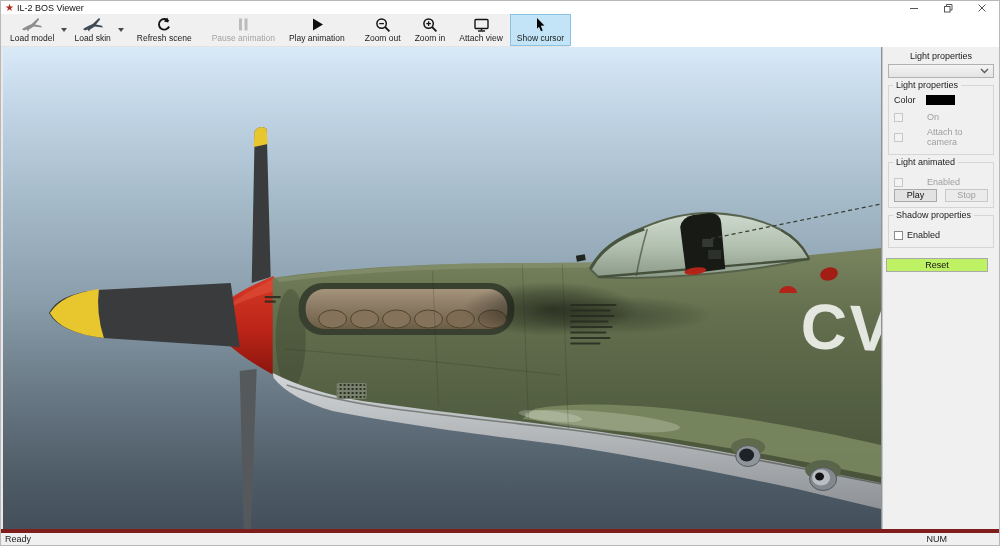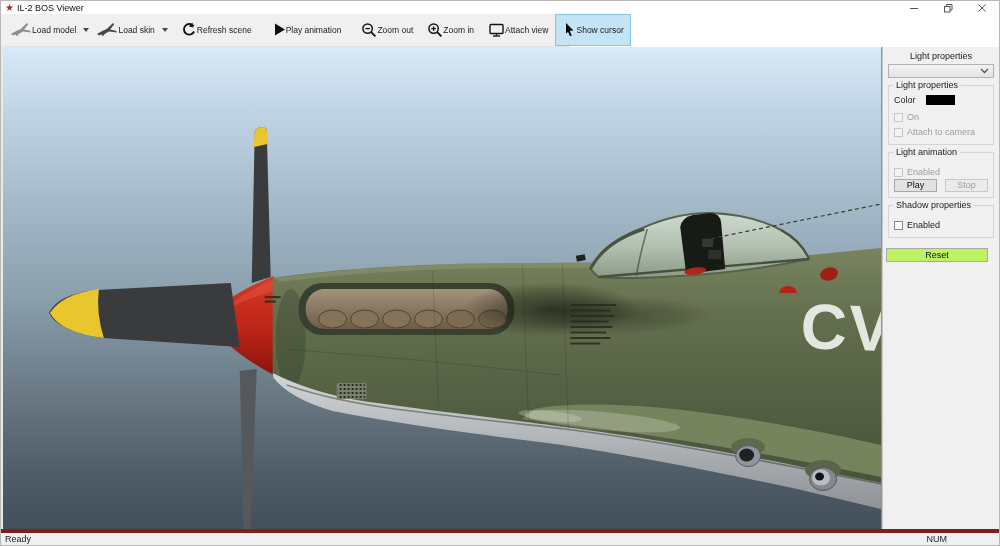--- a/index.html
+++ b/index.html
@@ -9,21 +9,21 @@
   
   .titlebar { height:13px; background:#fff; display:flex; align-items:center; font-size:9px; color:#111; flex:0 0 auto; }
   .titlebar .app-icon { color:#b5281e; font-size:10px; line-height:10px; margin:0 3px 0 4px; }
   .titlebar .title { flex:1; }
   .win-btn { width:34px; height:13px; display:flex; align-items:center; justify-content:center; }
   .win-btn svg { display:block; }
 
   
   .toolbar-row { height:33px; background:#fff; display:flex; flex:0 0 auto; }
   .toolbar { background:#f0f0f0; border-right:1px solid #d9d9d9; border-bottom:1px solid #e3e3e3; display:flex; align-items:stretch; padding:0 2px; width:568px; }
-  .tbtn { display:flex; flex-direction:row; align-items:center; justify-content:flex-start; padding:1px 6px 2px; font-size:8.5px; color:#1b1b1b; white-space:nowrap; border:1px solid transparent; }
+  .tbtn { display:flex; flex-direction:column; align-items:center; justify-content:flex-start; padding:1px 6px 2px; font-size:8.5px; color:#1b1b1b; white-space:nowrap; border:1px solid transparent; }
   .tbtn .ticon { height:17px; display:flex; align-items:center; justify-content:center; }
   .tbtn.disabled { color:#a3a3a3; }
   .tbtn.active { background:#c2e4f6; border:1px solid #8ac2e2; }
   .drop { width:11px; display:flex; align-items:center; justify-content:center; }
   .drop .arr { width:0; height:0; border-left:3px solid transparent; border-right:3px solid transparent; border-top:4px solid #4a4a4a; }
   .tsep { width:1px; background:#cfcfcf; margin:4px 3px; }
 
   
   .main { flex:1 1 auto; display:flex; background:#e9e9e9; min-height:0; }
   .viewport { width:879px; margin-left:2px; height:484px; position:relative; overflow:hidden; border-right:1px solid #8f9499; flex:0 0 auto; }
@@ -34,21 +34,21 @@
   .panel-title { text-align:center; height:13px; line-height:13px; }
   .combo { margin:1px 5px 5px; height:14px; background:linear-gradient(#f3f3f3,#e4e4e4); border:1px solid #b2b2b2; display:flex; align-items:center; justify-content:flex-end; padding-right:4px; }
   .group { border:1px solid #d5d5d5; margin:7px 5px 4px; padding:9px 5px 5px; position:relative; }
   .group-label { position:absolute; top:-6px; left:4px; background:#f0f0f0; padding:0 3px; line-height:11px; }
   .color-row { display:flex; align-items:center; margin-bottom:7px; }
   .color-row .lbl { width:32px; }
   .swatch { width:29px; height:10px; background:#000; }
   .cb { display:flex; align-items:center; margin:5px 0 2px; }
   .cb .box { width:9px; height:9px; background:#fff; border:1px solid #8a8a8a; margin-right:4px; flex:0 0 auto; }
   .cb.disabled .box { border-color:#c7c7c7; background:#f3f3f3; }
-  .cb.disabled .cl { color:#9e9e9e; }
+  .cb.disabled .cl { color:#9e9e9e;margin-left:20px; }
   .btn-row { display:flex; justify-content:space-between; }
   .sbtn { width:43px; height:13px; font-size:9px; text-align:center; line-height:11px; background:#e2e2e2; border:1px solid #a9a9a9; color:#111; }
   .sbtn.disabled { color:#9e9e9e; background:#ebebeb; border-color:#c8c8c8; }
   .reset-btn { display:block; margin:10px 3px 0; width:calc(100% - 14px); height:14px; background:#bef264; border:1px solid #a9a9a9; font-size:9px; line-height:12px; text-align:center; color:#111; }
 
   
   .statusbar { height:16px; background:#f0f0f0; border-top:4px solid #7f1d1d; display:flex; align-items:center; font-size:9px; color:#222; position:relative; flex:0 0 auto; }
   .statusbar .left { margin-left:4px; }
   .statusbar .num { position:absolute; right:52px; }
 </style>
@@ -112,20 +112,29 @@
           <svg width="16" height="16" viewBox="0 0 16 16">
               <path d="M13.1 9.5 A5.3 5.3 0 1 1 12.6 4.3" fill="none" stroke="#141414" stroke-width="1.9"></path>
               <polygon points="11.4,0.6 12.4,5.6 7.9,4.4" fill="#141414"></polygon>
             </svg>
         </span>
         <span>Refresh scene</span>
       </div>
 
       <div class="tsep"></div>
 
+      <div class="tbtn disabled">
+        <span class="ticon">
+          <svg width="14" height="15" viewBox="0 0 14 15">
+              <rect x="3" y="1.5" width="3" height="12" fill="#bcbcbc"></rect>
+              <rect x="8.5" y="1.5" width="3" height="12" fill="#bcbcbc"></rect>
+            </svg>
+        </span>
+        <span>Pause animation</span>
+      </div>
 
       <div class="tbtn">
         <span class="ticon">
           <svg width="14" height="15" viewBox="0 0 14 15">
               <polygon points="3,1.5 13,7.5 3,13.5" fill="#111"></polygon>
             </svg>
         </span>
         <span>Play animation</span>
       </div>
 
@@ -351,21 +360,21 @@
           <span class="box"></span>
           <span class="cl">On</span>
         </div>
         <div class="cb disabled">
           <span class="box"></span>
           <span class="cl">Attach to camera</span>
         </div>
       </div>
 
       <div class="group">
-        <span class="group-label">Light animation</span>
+        <span class="group-label">Light animated</span>
         <div class="cb disabled">
           <span class="box"></span>
           <span class="cl">Enabled</span>
         </div>
         <div class="btn-row">
           <button class="sbtn">Play</button>
           <button class="sbtn disabled">Stop</button>
         </div>
       </div>
 

